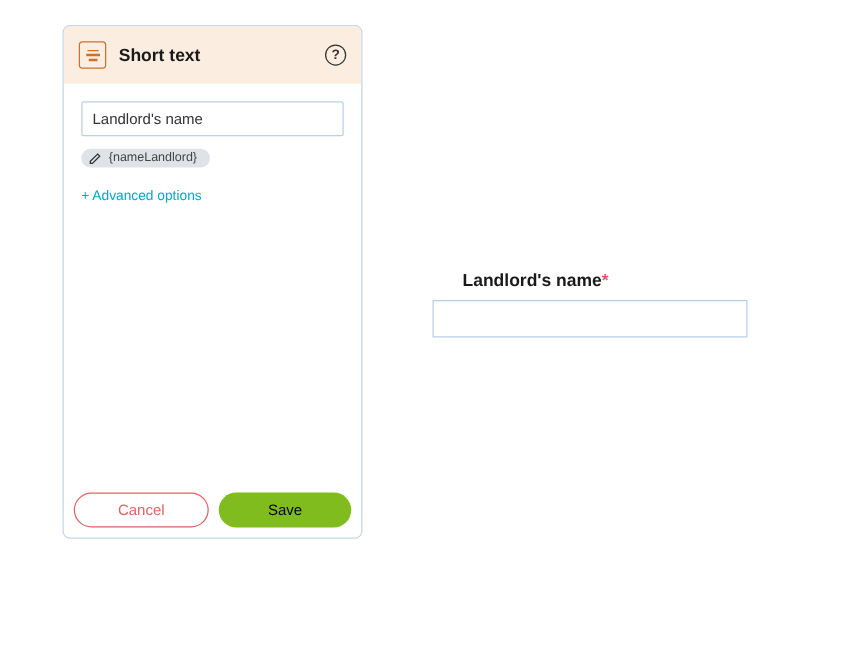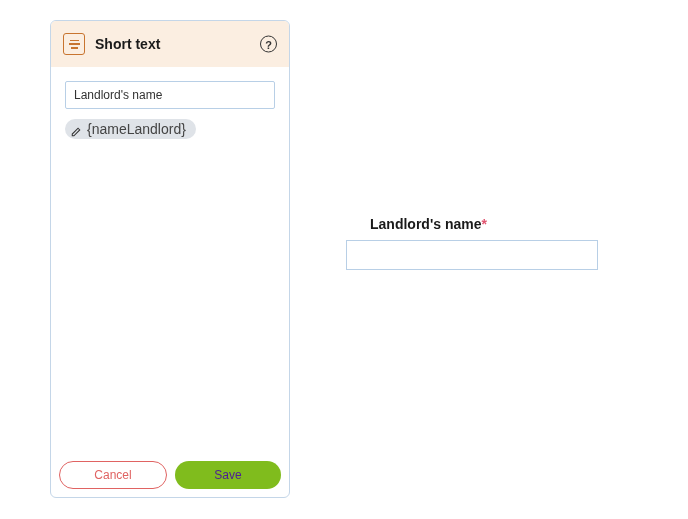--- a/index.html
+++ b/index.html
@@ -12,21 +12,21 @@
       background: #ffffff;
       width: 688px;
       height: 519px;
       position: relative;
     }
     .panel {
       position: absolute;
       left: 50px;
       top: 20px;
       width: 240px;
-      height: 478px;
+      height: 411px;
       border: 1px solid #c4d6e8;
       border-radius: 6px;
       background: #ffffff;
       display: flex;
       flex-direction: column;
       overflow: hidden;
     }
     .panel-header {
       background: #fbeee1;
       padding: 12px 12px;
@@ -105,21 +105,21 @@
       font-family: inherit;
     }
     .chip {
       display: inline-flex;
       align-items: center;
       gap: 6px;
       margin-top: 10px;
       background: #dfe3e8;
       border-radius: 11px;
       padding: 2px 10px 2px 6px;
-      font-size: 14px;
+      font-size: 10px;
       color: #444;
       cursor: pointer;
     }
     .pencil-icon {
       width: 10px;
       height: 10px;
       display: inline-block;
     }
     .advanced-link {
       display: block;
@@ -147,21 +147,21 @@
       font-family: inherit;
     }
     .btn-cancel {
       background: #fff;
       border: 1px solid #e06362;
       color: #e06362;
     }
     .btn-save {
       background: #7cb518;
       background: #80bc1d;
-      color: #4c1d95;
+      color: #000000;
     }
     .preview {
       position: absolute;
       left: 346px;
       top: 216px;
       width: 252px;
     }
     .preview-label {
       font-size: 14px;
       font-weight: 600;
@@ -202,20 +202,21 @@
   <div class="panel-body">
     <input type="text" class="title-input" value="Landlord's name" style="">
     <div class="chip">
       <span class="pencil-icon">
         <svg viewBox="0 0 24 24" width="10" height="10" fill="none" stroke="#333" stroke-width="2.5">
           <path d="M17 3l4 4L7 21H3v-4L17 3z"></path>
         </svg>
       </span>
       <span>{nameLandlord}</span>
     </div>
+    <a class="advanced-link">+ Advanced options</a>
   </div>
 
   <div class="panel-footer">
     <button class="btn btn-cancel">Cancel</button>
     <button class="btn btn-save">Save</button>
   </div>
 </div>
 
 <div class="preview">
   <div class="preview-label">

